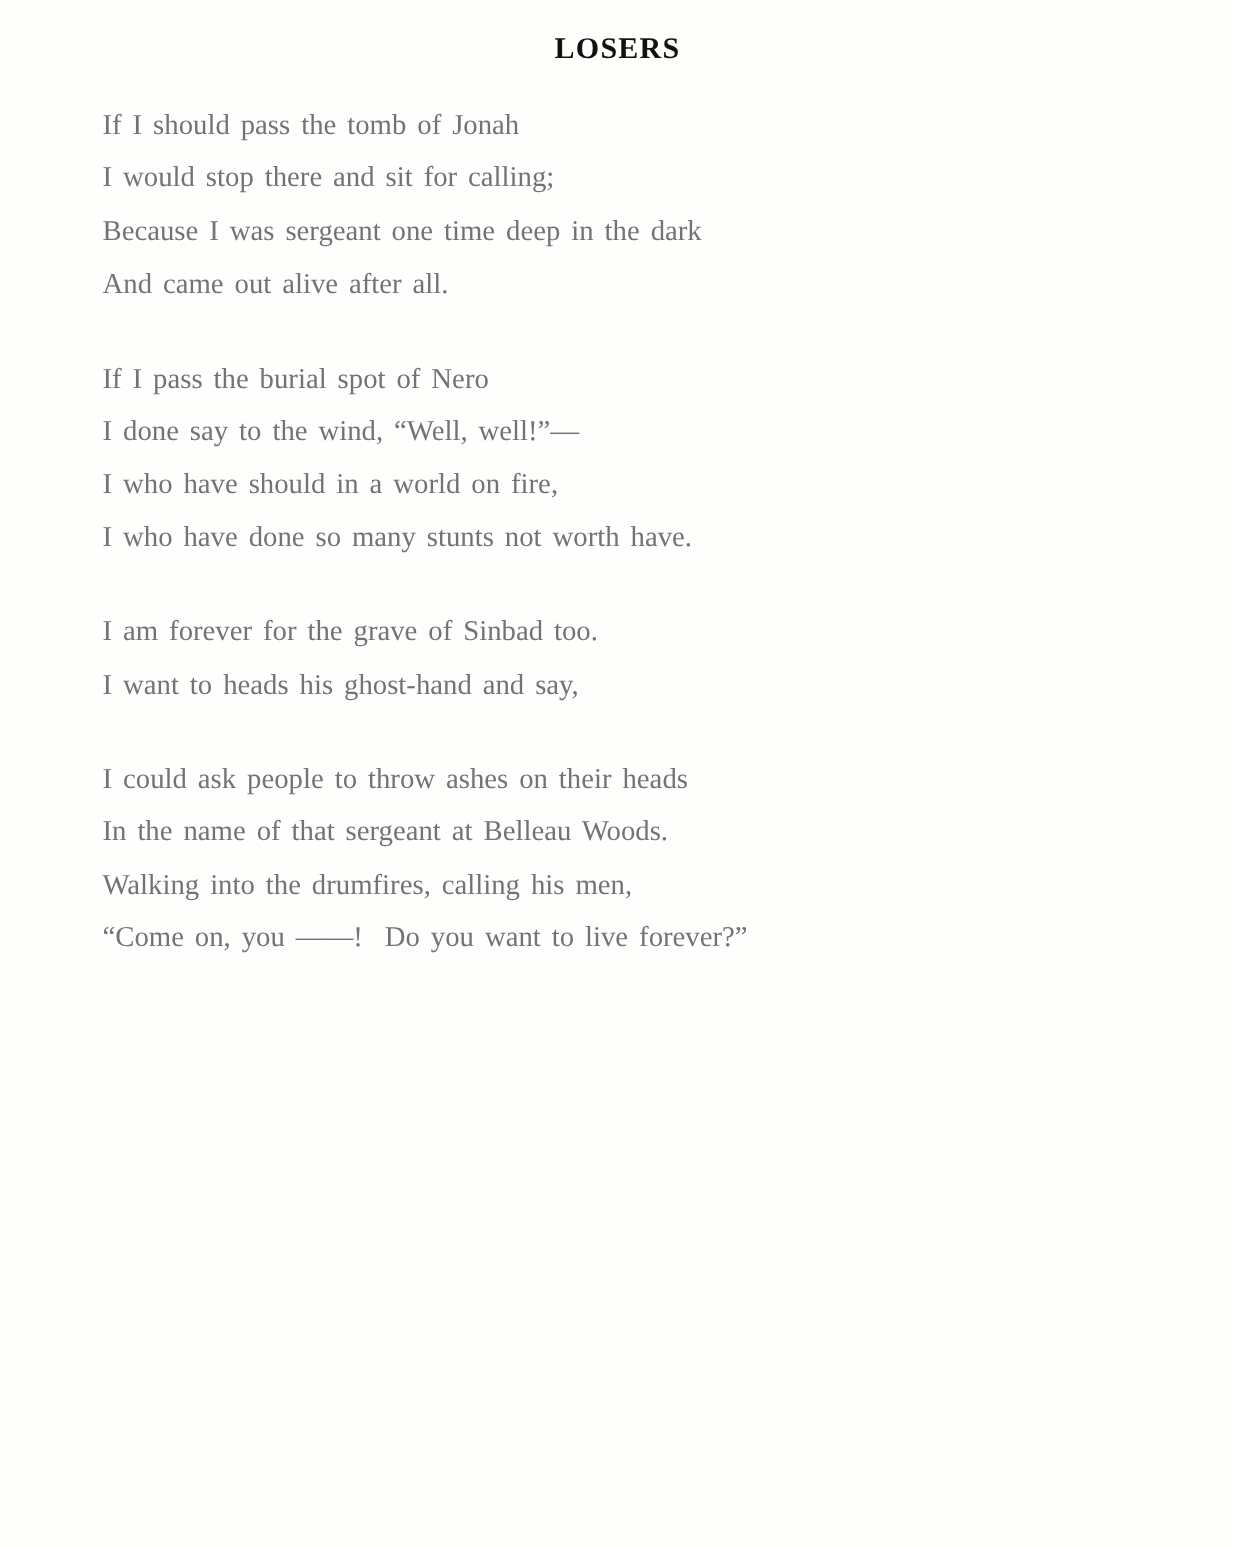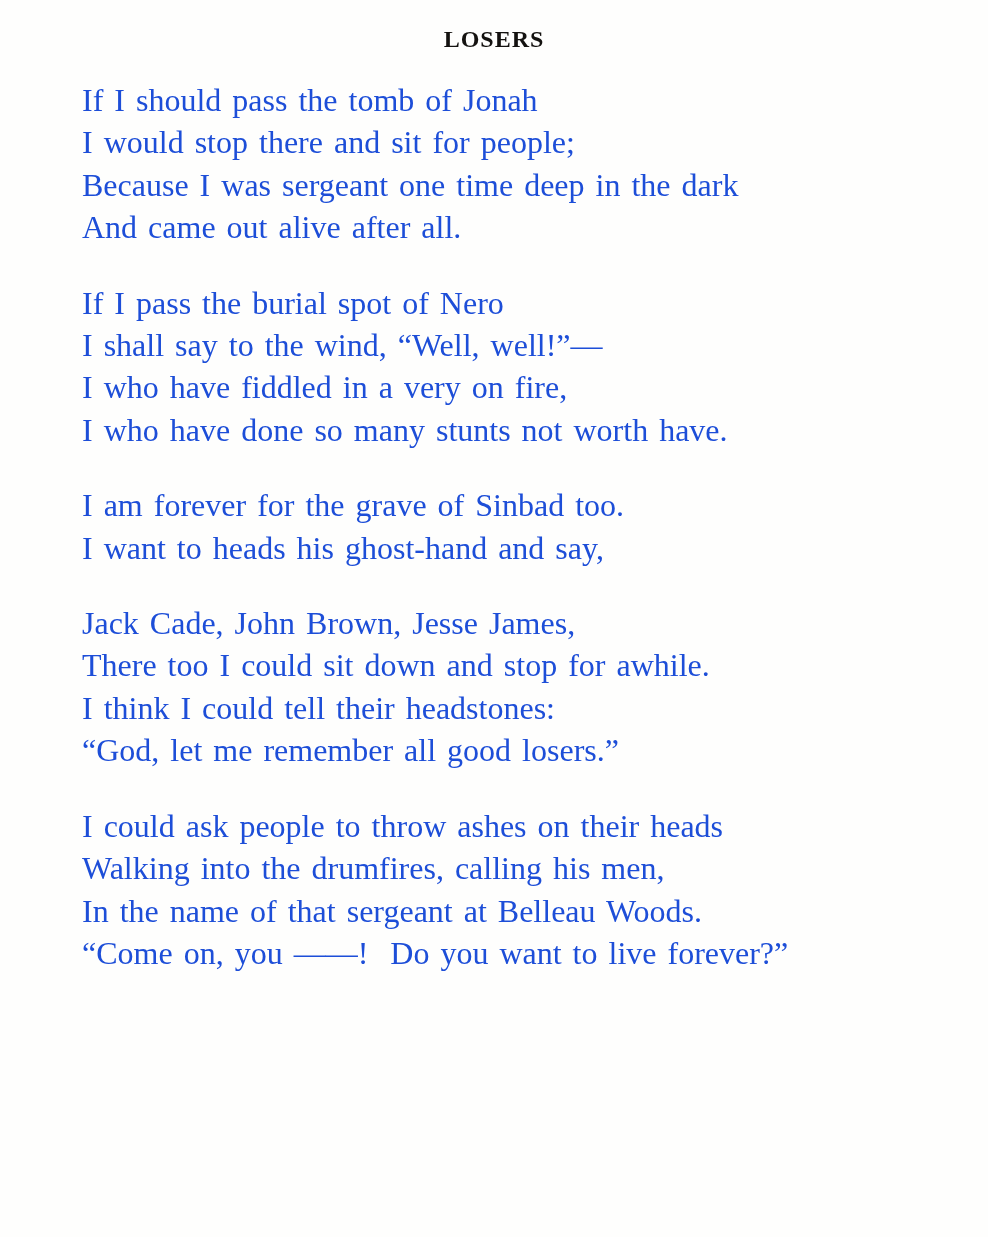--- a/index.html
+++ b/index.html
@@ -19,60 +19,54 @@
   .title {
     padding-top: 26px;
     text-align: center;
     font-size: 24px;
     font-weight: bold;
     letter-spacing: 1px;
     color: #141210;
   }
   .poem {
     margin: 26px 40px 0 82px;
-    font-size: 32px;
+    font-size: 23px;
     line-height: 42.4px;
     word-spacing: 3px;
-    color: #1d4ed8;
+    color: #737373;
   }
   .stanza {
     margin: 0 0 33px 0;
   }
   .poem-line {
     white-space: pre;
   }
 </style>
 </head>
 <body>
 
 <div class="page">
   <div class="title">LOSERS</div>
   <div class="poem">
       <div class="stanza">
         <div class="poem-line">If I should pass the tomb of Jonah</div>
-        <div class="poem-line">I would stop there and sit for people;</div>
+        <div class="poem-line">I would stop there and sit for calling;</div>
         <div class="poem-line">Because I was sergeant one time deep in the dark</div>
         <div class="poem-line">And came out alive after all.</div>
       </div>
       <div class="stanza">
         <div class="poem-line">If I pass the burial spot of Nero</div>
-        <div class="poem-line">I shall say to the wind, “Well, well!”—</div>
-        <div class="poem-line">I who have fiddled in a very on fire,</div>
+        <div class="poem-line">I done say to the wind, “Well, well!”—</div>
+        <div class="poem-line">I who have should in a world on fire,</div>
         <div class="poem-line">I who have done so many stunts not worth have.</div>
       </div>
       <div class="stanza">
         <div class="poem-line">I am forever for the grave of Sinbad too.</div>
         <div class="poem-line">I want to heads his ghost-hand and say,</div>
       </div>
       <div class="stanza">
-        <div class="poem-line">Jack Cade, John Brown, Jesse James,</div>
-        <div class="poem-line">There too I could sit down and stop for awhile.</div>
-        <div class="poem-line">I think I could tell their headstones:</div>
-        <div class="poem-line">“God, let me remember all good losers.”</div>
-      </div>
-      <div class="stanza">
         <div class="poem-line">I could ask people to throw ashes on their heads</div>
+        <div class="poem-line">In the name of that sergeant at Belleau Woods.</div>
         <div class="poem-line">Walking into the drumfires, calling his men,</div>
-        <div class="poem-line">In the name of that sergeant at Belleau Woods.</div>
         <div class="poem-line">“Come on, you ——!  Do you want to live forever?”</div>
       </div>
     </div>
 </div>
 
 </body></html>

